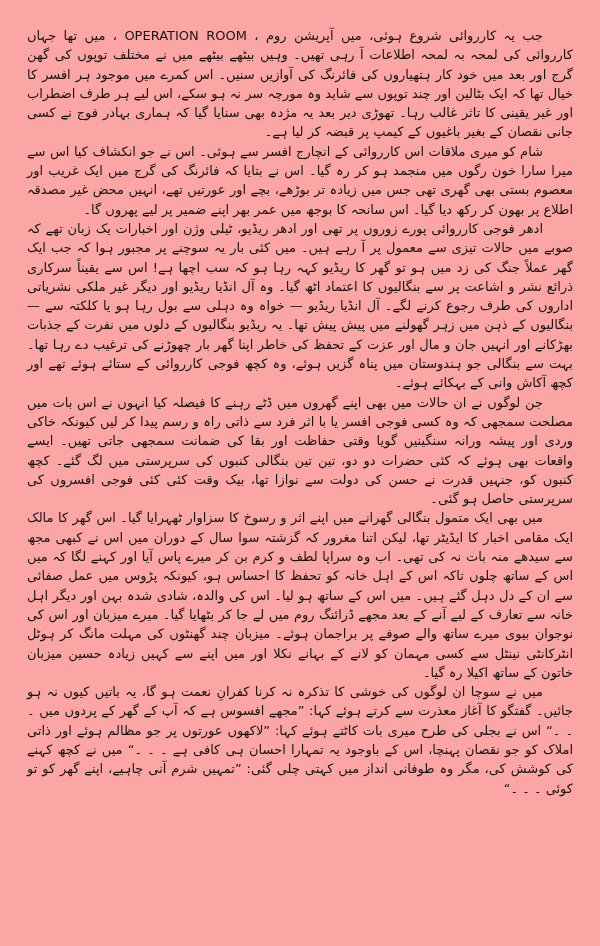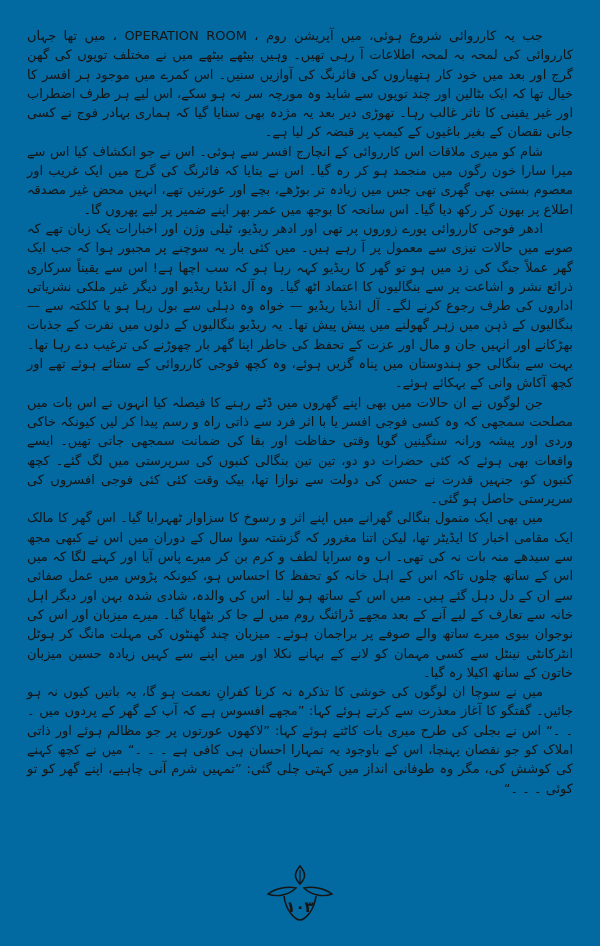--- a/index.html
+++ b/index.html
@@ -6,21 +6,21 @@
     margin: 0;
     padding: 0;
     background: #e8e6e1;
     font-family: "DejaVu Sans", sans-serif;
   }
   .page {
     position: relative;
     width: 600px;
     height: 946px;
     margin: 0 auto;
-    background: #0369a1;
+    background: #fca5a5;
     box-shadow: 0 0 6px rgba(0,0,0,0.25);
     overflow: hidden;
     box-sizing: border-box;
     padding: 26px 27px 0 27px;
   }
   .text-block {
     direction: rtl;
     text-align: justify;
     color: #161514;
     font-size: 13px;
@@ -65,28 +65,14 @@
 
   <div class="text-block">
     <p>جب یہ کارروائی شروع ہوئی، میں آپریشن روم ، OPERATION ROOM ، میں تھا جہاں کارروائی کی لمحہ بہ لمحہ اطلاعات آ رہی تھیں۔ وہیں بیٹھے بیٹھے میں نے مختلف توپوں کی گھن گرج اور بعد میں خود کار ہتھیاروں کی فائرنگ کی آوازیں سنیں۔ اس کمرے میں موجود ہر افسر کا خیال تھا کہ ایک بٹالین اور چند توپوں سے شاید وہ مورچہ سر نہ ہو سکے، اس لیے ہر طرف اضطراب اور غیر یقینی کا تاثر غالب رہا۔ تھوڑی دیر بعد یہ مژدہ بھی سنایا گیا کہ ہماری بہادر فوج نے کسی جانی نقصان کے بغیر باغیوں کے کیمپ پر قبضہ کر لیا ہے۔</p>
     <p>شام کو میری ملاقات اس کارروائی کے انچارج افسر سے ہوئی۔ اس نے جو انکشاف کیا اس سے میرا سارا خون رگوں میں منجمد ہو کر رہ گیا۔ اس نے بتایا کہ فائرنگ کی گرج میں ایک غریب اور معصوم بستی بھی گھری تھی جس میں زیادہ تر بوڑھے، بچے اور عورتیں تھے، انہیں محض غیر مصدقہ اطلاع پر بھون کر رکھ دیا گیا۔ اس سانحہ کا بوجھ میں عمر بھر اپنے ضمیر پر لیے پھروں گا۔</p>
     <p>ادھر فوجی کارروائی پورے زوروں پر تھی اور ادھر ریڈیو، ٹیلی وژن اور اخبارات یک زبان تھے کہ صوبے میں حالات تیزی سے معمول پر آ رہے ہیں۔ میں کئی بار یہ سوچنے پر مجبور ہوا کہ جب ایک گھر عملاً جنگ کی زد میں ہو تو گھر کا ریڈیو کہہ رہا ہو کہ سب اچھا ہے! اس سے یقیناً سرکاری ذرائع نشر و اشاعت پر سے بنگالیوں کا اعتماد اٹھ گیا۔ وہ آل انڈیا ریڈیو اور دیگر غیر ملکی نشریاتی اداروں کی طرف رجوع کرنے لگے۔ آل انڈیا ریڈیو — خواہ وہ دہلی سے بول رہا ہو یا کلکتہ سے — بنگالیوں کے ذہن میں زہر گھولنے میں پیش پیش تھا۔ یہ ریڈیو بنگالیوں کے دلوں میں نفرت کے جذبات بھڑکانے اور انہیں جان و مال اور عزت کے تحفظ کی خاطر اپنا گھر بار چھوڑنے کی ترغیب دے رہا تھا۔ بہت سے بنگالی جو ہندوستان میں پناہ گزیں ہوئے، وہ کچھ فوجی کارروائی کے ستائے ہوئے تھے اور کچھ آکاش وانی کے بہکائے ہوئے۔</p>
     <p>جن لوگوں نے ان حالات میں بھی اپنے گھروں میں ڈٹے رہنے کا فیصلہ کیا انہوں نے اس بات میں مصلحت سمجھی کہ وہ کسی فوجی افسر یا با اثر فرد سے ذاتی راہ و رسم پیدا کر لیں کیونکہ خاکی وردی اور پیشہ ورانہ سنگینیں گویا وقتی حفاظت اور بقا کی ضمانت سمجھی جاتی تھیں۔ ایسے واقعات بھی ہوئے کہ کئی حضرات دو دو، تین تین بنگالی کنبوں کی سرپرستی میں لگ گئے۔ کچھ کنبوں کو، جنہیں قدرت نے حسن کی دولت سے نوازا تھا، بیک وقت کئی کئی فوجی افسروں کی سرپرستی حاصل ہو گئی۔</p>
     <p>میں بھی ایک متمول بنگالی گھرانے میں اپنے اثر و رسوخ کا سزاوار ٹھہرایا گیا۔ اس گھر کا مالک ایک مقامی اخبار کا ایڈیٹر تھا، لیکن اتنا مغرور کہ گزشتہ سوا سال کے دوران میں اس نے کبھی مجھ سے سیدھے منہ بات نہ کی تھی۔ اب وہ سراپا لطف و کرم بن کر میرے پاس آیا اور کہنے لگا کہ میں اس کے ساتھ چلوں تاکہ اس کے اہل خانہ کو تحفظ کا احساس ہو، کیونکہ پڑوس میں عمل صفائی سے ان کے دل دہل گئے ہیں۔ میں اس کے ساتھ ہو لیا۔ اس کی والدہ، شادی شدہ بہن اور دیگر اہل خانہ سے تعارف کے لیے آنے کے بعد مجھے ڈرائنگ روم میں لے جا کر بٹھایا گیا۔ میرے میزبان اور اس کی نوجوان بیوی میرے ساتھ والے صوفے پر براجمان ہوئے۔ میزبان چند گھنٹوں کی مہلت مانگ کر ہوٹل انٹرکانٹی نینٹل سے کسی مہمان کو لانے کے بہانے نکلا اور میں اپنے سے کہیں زیادہ حسین میزبان خاتون کے ساتھ اکیلا رہ گیا۔</p>
     <p>میں نے سوچا ان لوگوں کی خوشی کا تذکرہ نہ کرنا کفرانِ نعمت ہو گا، یہ باتیں کیوں نہ ہو جائیں۔ گفتگو کا آغاز معذرت سے کرتے ہوئے کہا: ”مجھے افسوس ہے کہ آپ کے گھر کے پردوں میں ۔ ۔ ۔“ اس نے بجلی کی طرح میری بات کاٹتے ہوئے کہا: ”لاکھوں عورتوں پر جو مظالم ہوئے اور ذاتی املاک کو جو نقصان پہنچا، اس کے باوجود یہ تمہارا احسان ہی کافی ہے ۔ ۔ ۔“ میں نے کچھ کہنے کی کوشش کی، مگر وہ طوفانی انداز میں کہتی چلی گئی: ”تمہیں شرم آنی چاہیے، اپنے گھر کو تو کوئی ۔ ۔ ۔“</p>
   </div>
 
-  <div class="footer-ornament">
-    <svg class="ornament-svg" width="76" height="60" viewBox="0 0 76 60" aria-hidden="true">
-
-      <path d="M38 2 C33 8, 31 13, 38 20 C45 13, 43 8, 38 2 Z" fill="none" stroke="#161514" stroke-width="1.6"></path>
-      <path d="M38 6 L38 19" stroke="#161514" stroke-width="1.2"></path>
-
-      <path d="M6 30 C14 24, 26 22, 34 24 C28 30, 16 34, 6 30 Z" fill="none" stroke="#161514" stroke-width="1.4"></path>
-
-      <path d="M70 30 C62 24, 50 22, 42 24 C48 30, 60 34, 70 30 Z" fill="none" stroke="#161514" stroke-width="1.4"></path>
-
-      <path d="M22 32 C24 48, 34 56, 38 56 C42 56, 52 48, 54 32" fill="none" stroke="#161514" stroke-width="1.6"></path>
-    </svg>
-    <span class="page-number">۱۰۳</span>
-  </div>
 
 </div>
 
 </body></html>

